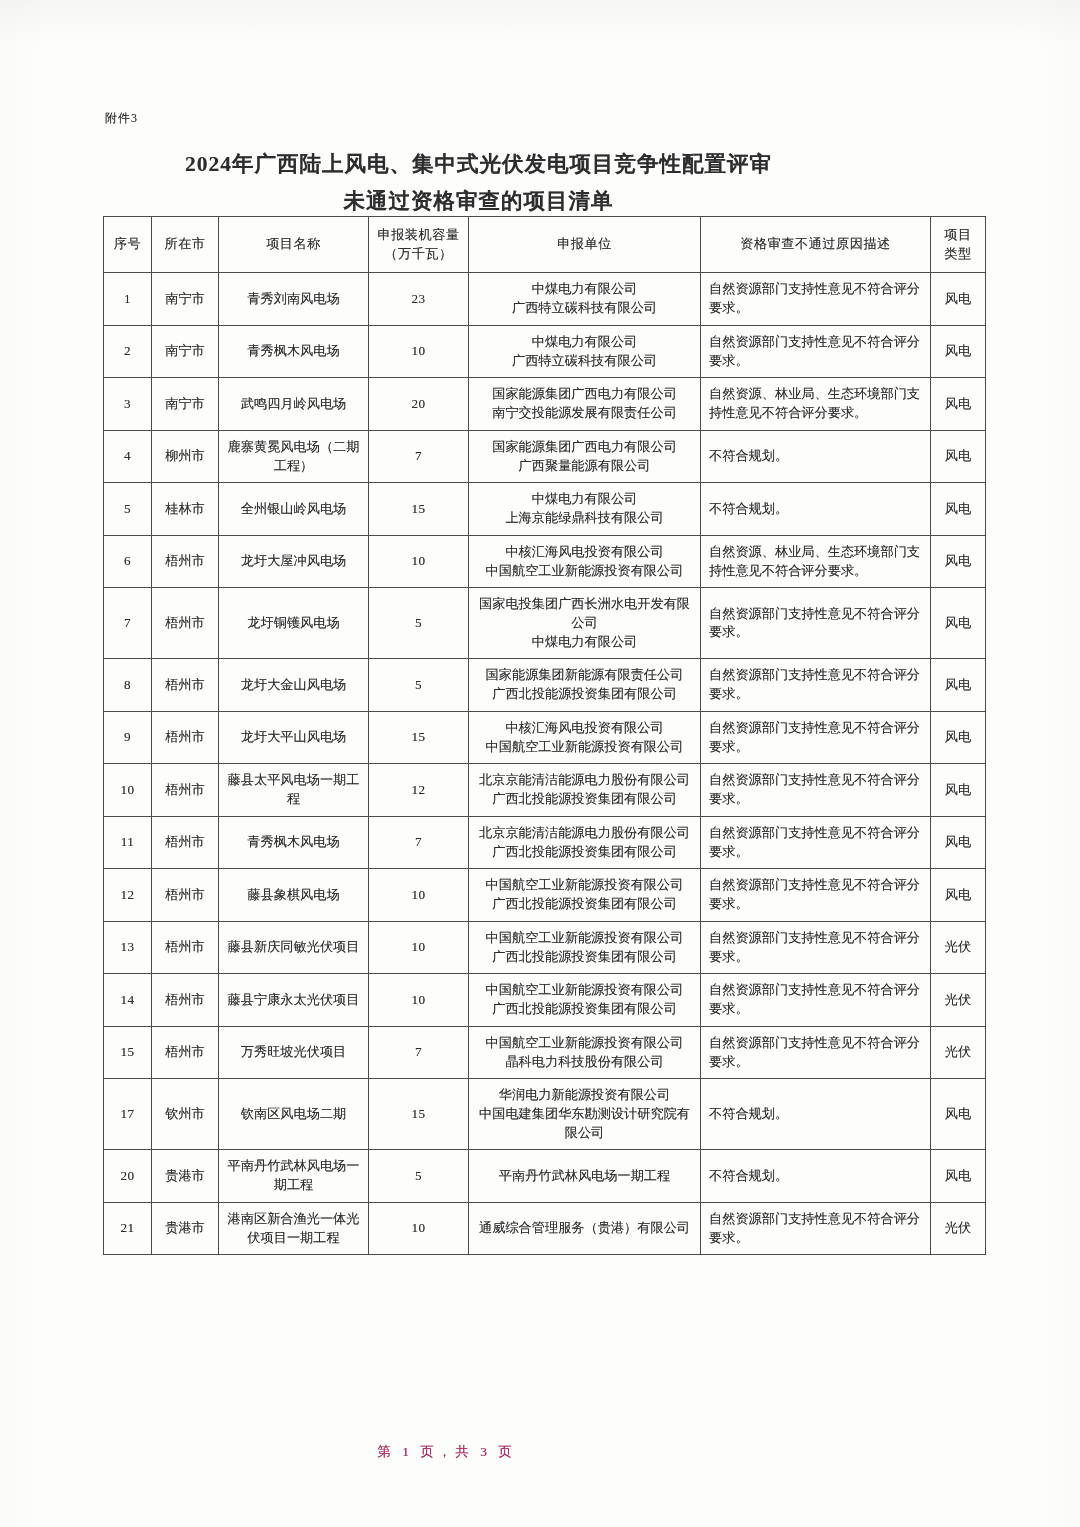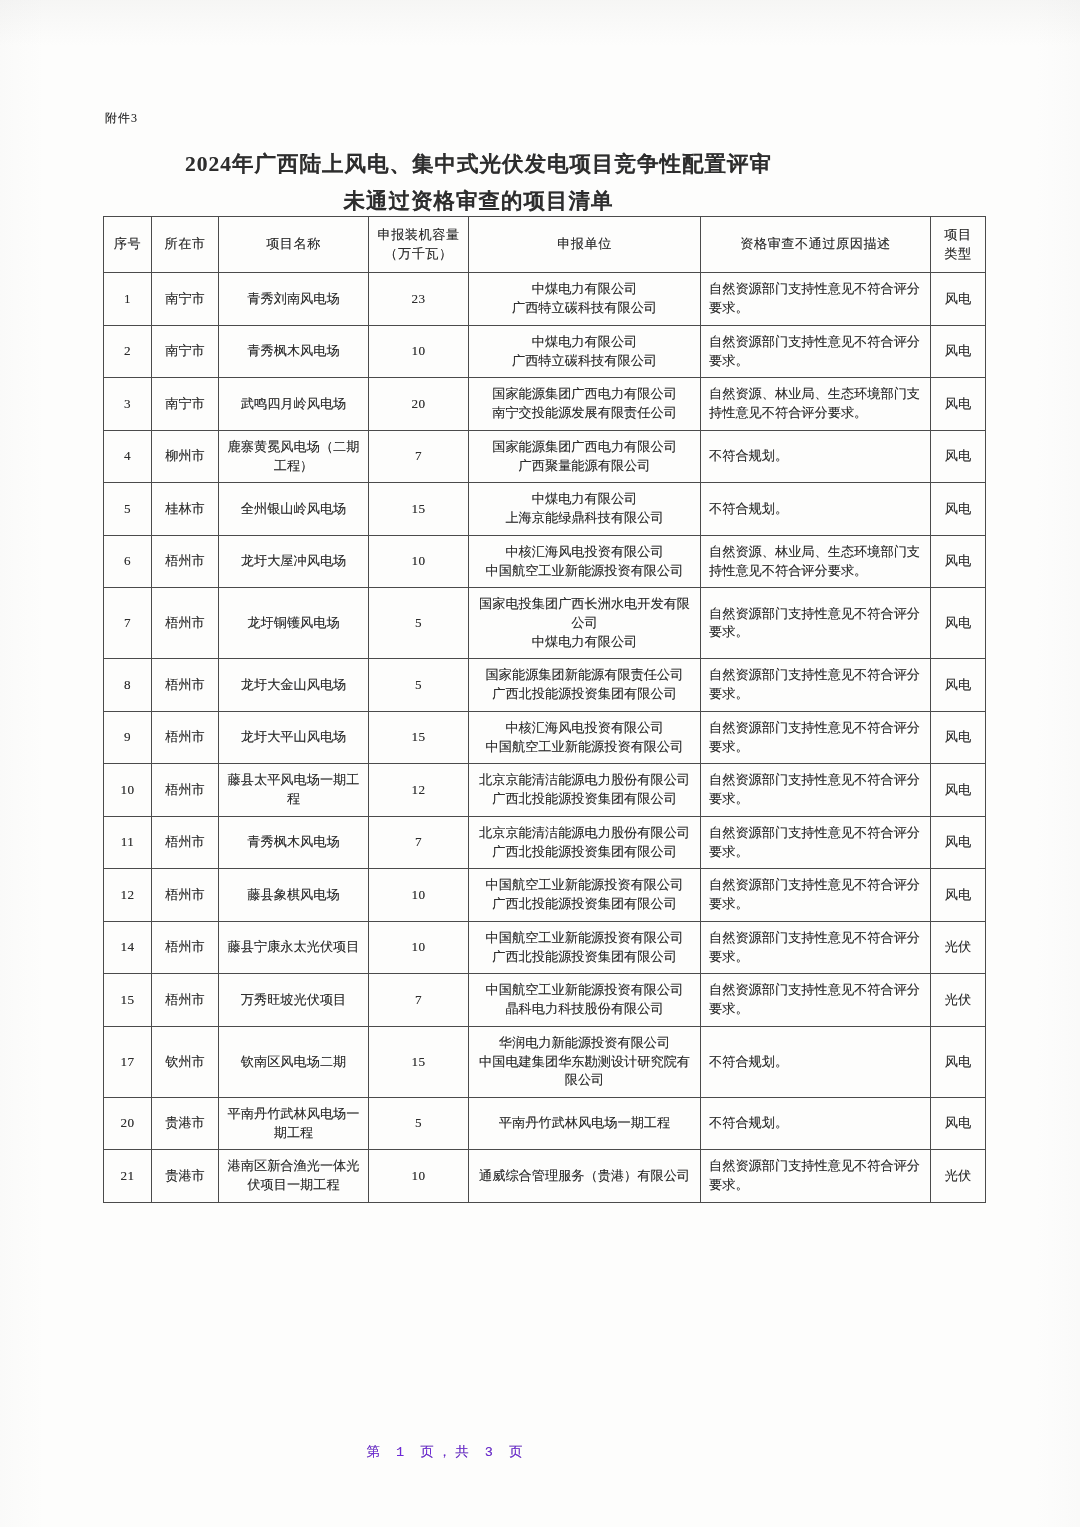--- a/index.html
+++ b/index.html
@@ -44,22 +44,21 @@
     white-space: pre-line;
     word-break: break-all;
     font-weight: normal;
   }
   .doc-table th { padding: 9px 4px; letter-spacing: .5px; }
   .doc-table td.c-reason { text-align: left; padding-left: 8px; padding-right: 6px; }
   .doc-table td.c-no, .doc-table td.c-cap { letter-spacing: .5px; }
   .footer {
     position: absolute; left: 0; top: 1443px; width: 893px;
     text-align: center; font-size: 13.5px; letter-spacing: 4px;
-    color: #6d28d9;
-    font-family: Liberation Mono, monospace;
+    color: #be185d;
   }
 </style>
 </head>
 <body>
 
 <div class="scan-tint"></div>
 
 <div class="attachment">附件3</div>
 
 <div class="title">
@@ -216,20 +215,30 @@
     <td class="c-no">12</td>
     <td class="c-city">梧州市</td>
     <td class="c-name">藤县象棋风电场</td>
     <td class="c-cap">10</td>
     <td class="c-app">中国航空工业新能源投资有限公司
 广西北投能源投资集团有限公司</td>
     <td class="c-reason">自然资源部门支持性意见不符合评分要求。</td>
     <td class="c-type">风电</td>
   </tr>
 
+  <tr>
+    <td class="c-no">13</td>
+    <td class="c-city">梧州市</td>
+    <td class="c-name">藤县新庆同敏光伏项目</td>
+    <td class="c-cap">10</td>
+    <td class="c-app">中国航空工业新能源投资有限公司
+广西北投能源投资集团有限公司</td>
+    <td class="c-reason">自然资源部门支持性意见不符合评分要求。</td>
+    <td class="c-type">光伏</td>
+  </tr>
 
   <tr>
     <td class="c-no">14</td>
     <td class="c-city">梧州市</td>
     <td class="c-name">藤县宁康永太光伏项目</td>
     <td class="c-cap">10</td>
     <td class="c-app">中国航空工业新能源投资有限公司
 广西北投能源投资集团有限公司</td>
     <td class="c-reason">自然资源部门支持性意见不符合评分要求。</td>
     <td class="c-type">光伏</td>

